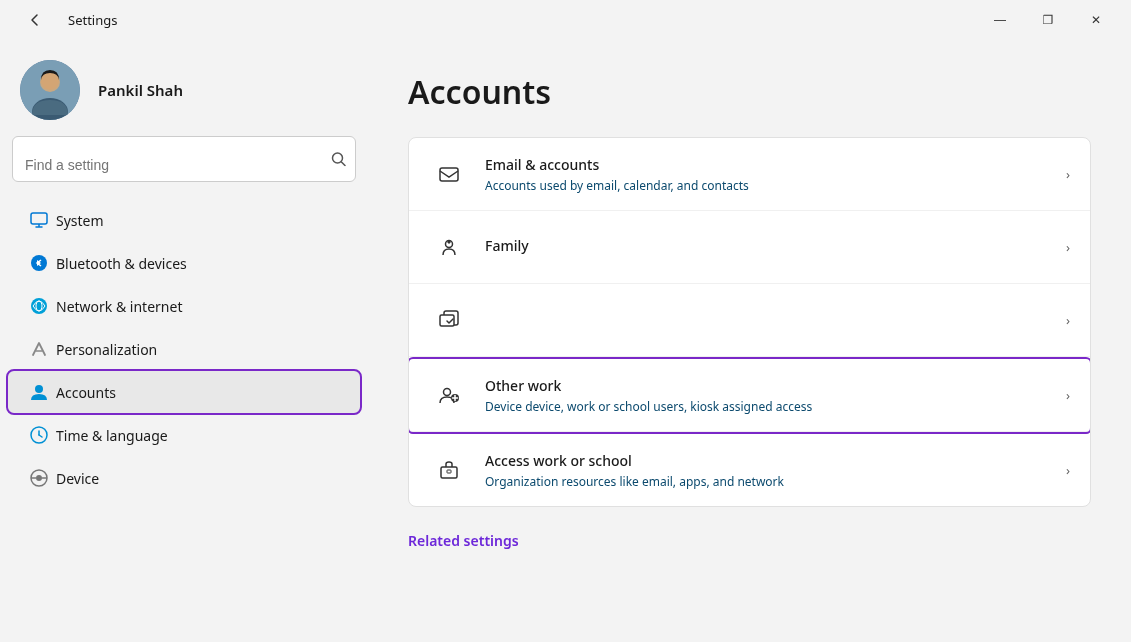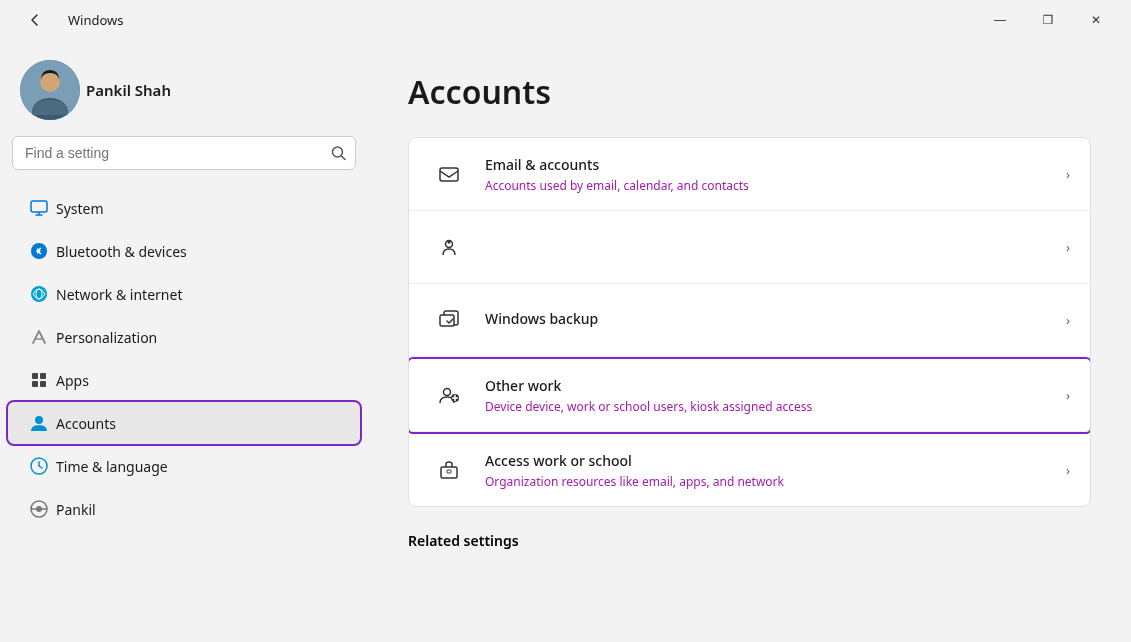--- a/index.html
+++ b/index.html
@@ -65,21 +65,21 @@
       display: flex;
       flex-direction: column;
       padding: 0;
       flex-shrink: 0;
       overflow-y: auto;
     }
 
     .user-profile {
       display: flex;
       align-items: center;
-      gap: 6px;
+      gap: 18px;
       padding: 20px 20px 16px 20px;
     }
     .avatar {
       width: 60px;
       height: 60px;
       border-radius: 50%;
       background: #5a7fa0;
       overflow: hidden;
       flex-shrink: 0;
       display: flex;
@@ -93,21 +93,21 @@
       font-weight: 600;
       color: #1a1a1a;
     }
 
     .search-box {
       margin: 0 12px 16px 12px;
       position: relative;
     }
     .search-input {
       width: 100%;
-      padding: 8px 36px 8px 12px;
+      padding: 20px 36px 8px 12px;
       border: 1px solid #ccc;
       border-radius: 6px;
       font-size: 14px;
       background: white;
       outline: none;
       color: #555;
     }
     .search-icon-wrap {
       position: absolute;
       right: 10px;
@@ -206,51 +206,51 @@
       flex: 1;
     }
     .settings-item-label {
       font-size: 14px;
       font-weight: 500;
       color: #1a1a1a;
       margin-bottom: 3px;
     }
     .settings-item-desc {
       font-size: 12px;
-      color: #a21caf;
+      color: #0c4a6e;
     }
 
     .settings-item-chevron {
       color: #666;
       font-size: 13px;
       flex-shrink: 0;
     }
 
     .section-label {
       font-size: 14px;
       font-weight: 600;
-      color: #000000;
+      color: #6d28d9;
       margin-top: 24px;
       margin-bottom: 12px;
     }
 
     
     svg { display: block; }
   </style>
 </head>
 <body>
 
 <div class="titlebar">
   <div class="titlebar-left">
     <button class="titlebar-btn">
       <svg width="16" height="16" viewBox="0 0 16 16" fill="none">
         <path d="M10 3L5 8L10 13" stroke="#333" stroke-width="1.5" stroke-linecap="round" stroke-linejoin="round"></path>
       </svg>
     </button>
-    <span class="titlebar-title">Windows</span>
+    <span class="titlebar-title">Settings</span>
   </div>
   <div class="titlebar-controls">
     <button class="titlebar-btn">—</button>
     <button class="titlebar-btn">❐</button>
     <button class="titlebar-btn close">✕</button>
   </div>
 </div>
 
 <div class="app-body">
 
@@ -321,31 +321,20 @@
       <div class="nav-item">
         <span class="nav-icon icon-personalization">
           <svg width="20" height="20" viewBox="0 0 20 20" fill="none">
             <path d="M4 16 L10 4 L16 16" stroke="#888" stroke-width="1.8" stroke-linecap="round" stroke-linejoin="round" fill="none"></path>
             <line x1="6.5" y1="12" x2="13.5" y2="12" stroke="#888" stroke-width="1.5"></line>
           </svg>
         </span>
         <span>Personalization</span>
       </div>
 
-      <div class="nav-item">
-        <span class="nav-icon icon-apps">
-          <svg width="20" height="20" viewBox="0 0 20 20" fill="none">
-            <rect x="3" y="3" width="6" height="6" rx="1" fill="#444"></rect>
-            <rect x="11" y="3" width="6" height="6" rx="1" fill="#444"></rect>
-            <rect x="3" y="11" width="6" height="6" rx="1" fill="#444"></rect>
-            <rect x="11" y="11" width="6" height="6" rx="1" fill="#444"></rect>
-          </svg>
-        </span>
-        <span>Apps</span>
-      </div>
 
       <div class="nav-item active-outline">
         <span class="nav-icon icon-accounts">
           <svg width="22" height="22" viewBox="0 0 22 22" fill="none">
             <circle cx="11" cy="8" r="4" fill="#0090d4"></circle>
             <path d="M3 19 Q3 13 11 13 Q19 13 19 19" fill="#0090d4"></path>
           </svg>
         </span>
         <span>Accounts</span>
       </div>
@@ -363,21 +352,21 @@
 
       <div class="nav-item">
         <span class="nav-icon icon-gaming">
           <svg width="20" height="20" viewBox="0 0 20 20" fill="none">
             <circle cx="10" cy="10" r="8" stroke="#777" stroke-width="1.5" fill="none"></circle>
             <circle cx="10" cy="10" r="3" fill="#777"></circle>
             <line x1="2" y1="10" x2="7" y2="10" stroke="#777" stroke-width="1.5"></line>
             <line x1="13" y1="10" x2="18" y2="10" stroke="#777" stroke-width="1.5"></line>
           </svg>
         </span>
-        <span>Pankil</span>
+        <span>Device</span>
       </div>
 
     </nav>
   </div>
 
   <div class="main-content">
     <h1 class="page-title">Accounts</h1>
 
     <div class="settings-card">
 
@@ -397,34 +386,34 @@
 
       <div class="settings-item">
         <div class="settings-item-icon">
           <svg width="22" height="22" viewBox="0 0 22 22" fill="none">
             <circle cx="11" cy="8" r="3.5" stroke="#333" stroke-width="1.5" fill="none"></circle>
             <path d="M5 19 Q5 13 11 13 Q17 13 17 19" stroke="#333" stroke-width="1.5" fill="none"></path>
             <path d="M11 8 L9 6 L11 4 L13 6 Z" fill="#333"></path>
           </svg>
         </div>
         <div class="settings-item-text">
+          <div class="settings-item-label">Family</div>
         </div>
         <span class="settings-item-chevron">›</span>
       </div>
 
       <div class="settings-item">
         <div class="settings-item-icon">
           <svg width="22" height="22" viewBox="0 0 22 22" fill="none">
             <rect x="2" y="6" width="14" height="11" rx="1.5" stroke="#333" stroke-width="1.5" fill="none"></rect>
             <path d="M6 6 V4 Q6 2 8 2 H18 Q20 2 20 4 V14 Q20 16 18 16 H16" stroke="#333" stroke-width="1.5" fill="none"></path>
             <path d="M9 12 L11 14 L15 10" stroke="#333" stroke-width="1.5" stroke-linecap="round" stroke-linejoin="round"></path>
           </svg>
         </div>
         <div class="settings-item-text">
-          <div class="settings-item-label">Windows backup</div>
         </div>
         <span class="settings-item-chevron">›</span>
       </div>
 
       <div class="settings-item highlighted" style="outline: 2.5px solid #7a28c8; margin: 2px 0;">
         <div class="settings-item-icon">
           <svg width="22" height="22" viewBox="0 0 22 22" fill="none">
             <circle cx="9" cy="8" r="3.5" stroke="#333" stroke-width="1.5" fill="none"></circle>
             <path d="M2 19 Q2 13 9 13 Q16 13 16 19" stroke="#333" stroke-width="1.5" fill="none"></path>
             <circle cx="17" cy="14" r="4" fill="#333"></circle>

